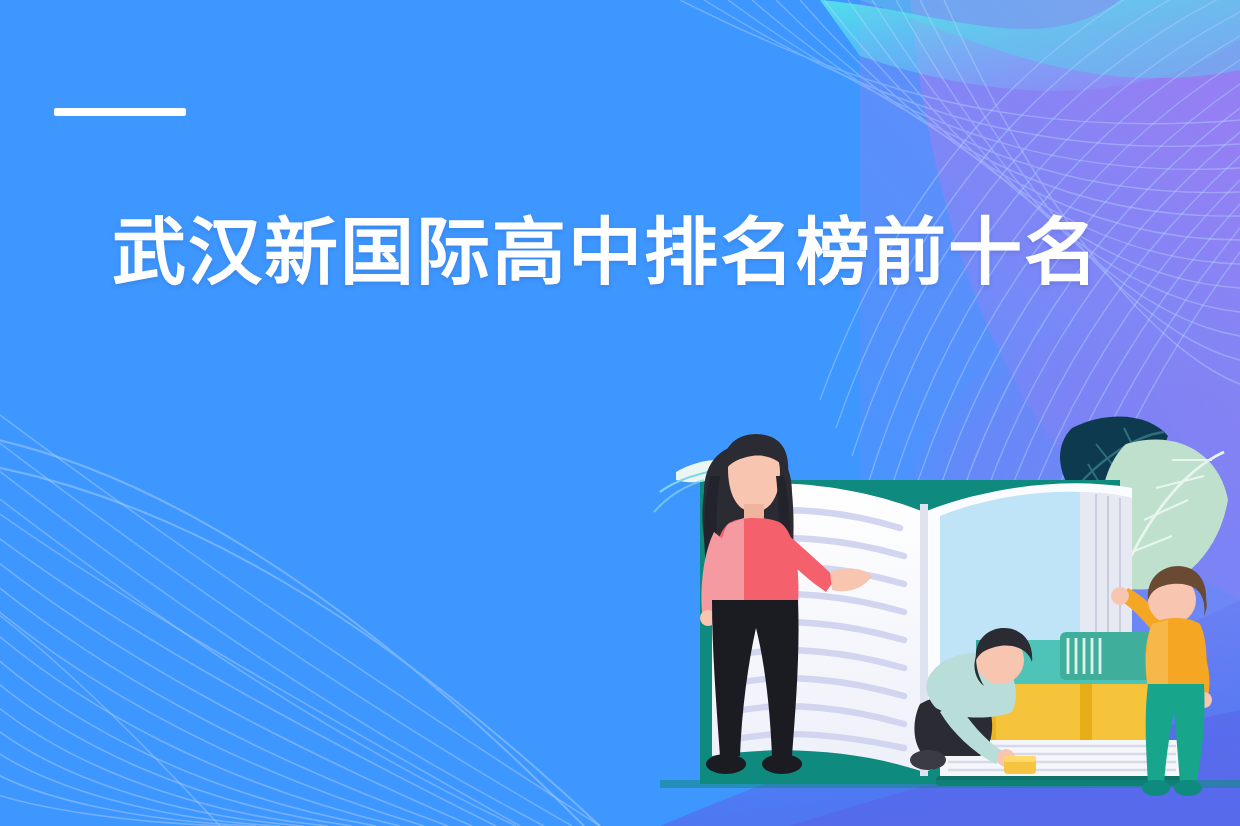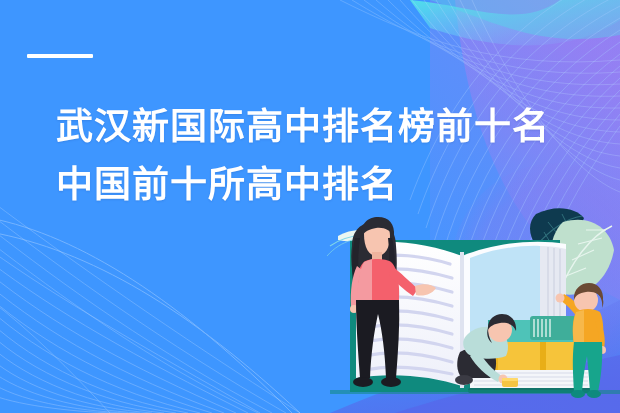--- a/index.html
+++ b/index.html
@@ -323,16 +323,15 @@
       </g>
 
       <rect x="330" y="390" width="290" height="4" fill="#0f8a7e" opacity="0.55"></rect>
     </g>
   </svg>
 
   <div id="accent-bar"></div>
 
   <div id="headline">
     <div class="headline-line">武汉新国际高中排名榜前十名</div>
-    <div class="headline-line">中国前十所高中排名</div>
   </div>
 
 </div>
 
 </body></html>

